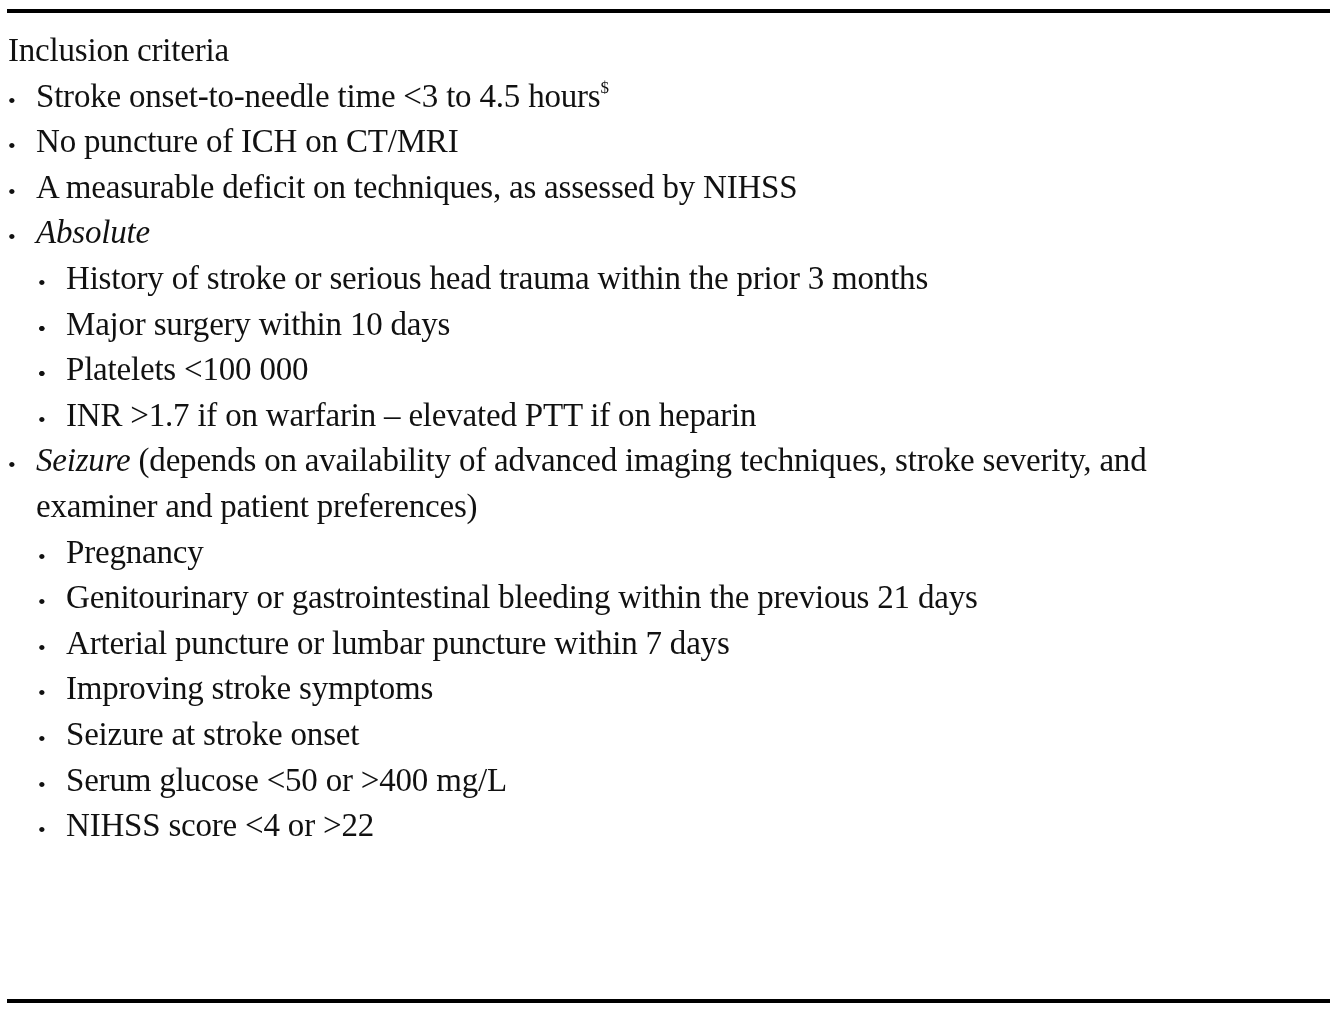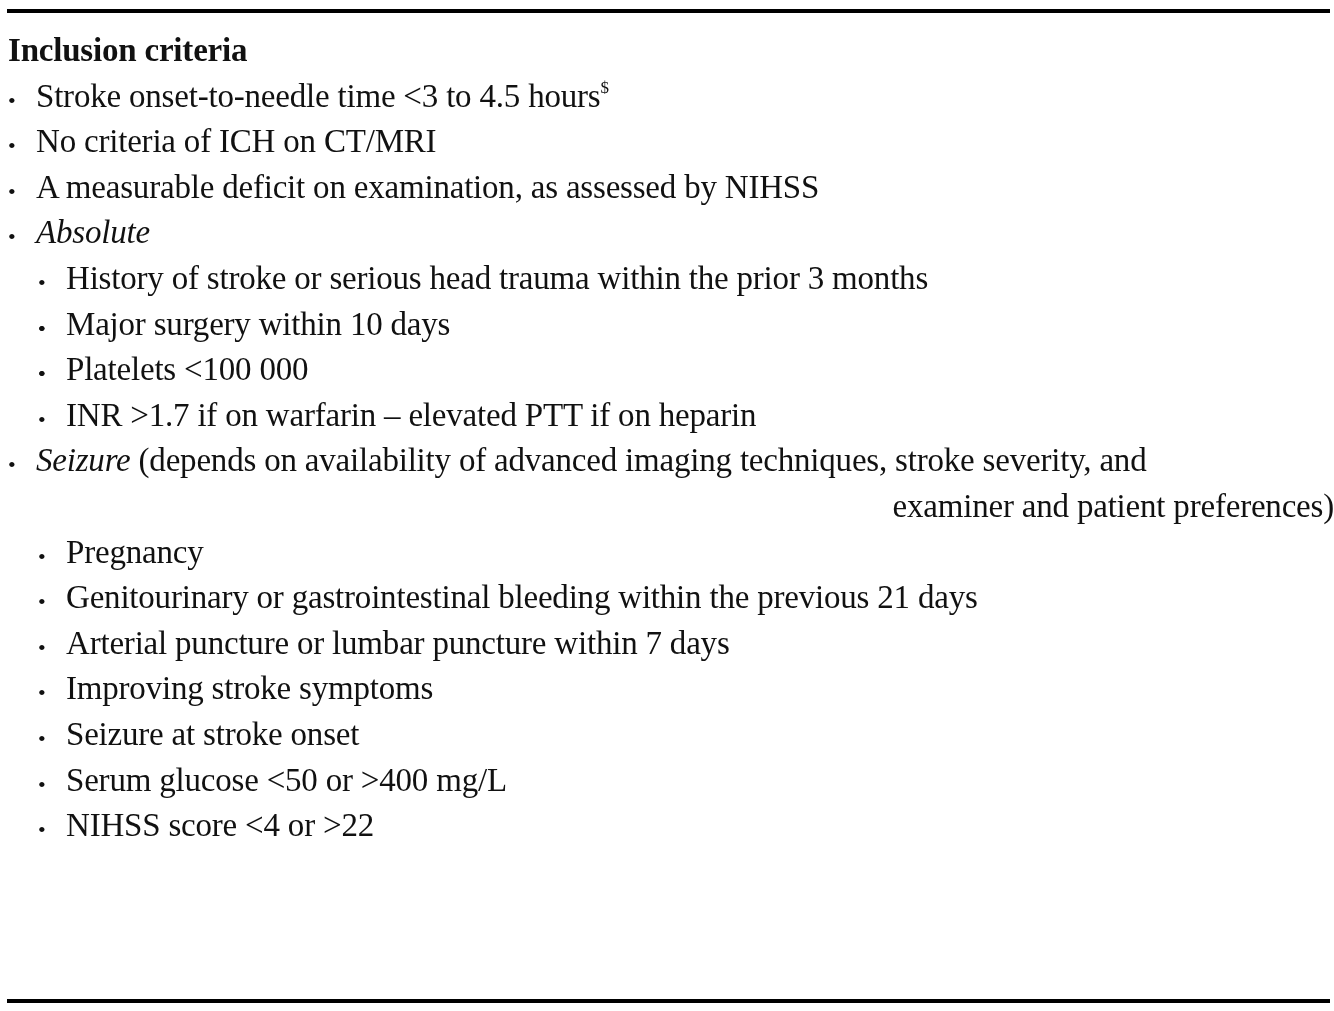--- a/index.html
+++ b/index.html
@@ -4,49 +4,49 @@
 <style>
   html, body { margin: 0; padding: 0; background: #ffffff; }
   body { width: 1334px; height: 1011px; position: relative; overflow: hidden;
          font-family: "Liberation Serif", "DejaVu Serif", serif; color: #111; }
   .rule { position: absolute; left: 7px; right: 4px; height: 4px; background: #000; }
   .rule.top { top: 9px; }
   .rule.bottom { top: 999px; }
   .content { position: absolute; left: 8px; top: 28px; width: 1326px; }
   .line { position: relative; font-size: 33px; line-height: 45.6px; white-space: nowrap;
           letter-spacing: -0.2px; }
-  .heading { font-weight: bold; }
+  .heading { font-weight: normal; }
   .l1 { padding-left: 28px; }
   .l2 { padding-left: 58px; }
-  .cont { padding-left: 28px; text-align: right; }
+  .cont { padding-left: 28px; }
   .bullet { position: absolute; top: 0; font-size: 22px; line-height: 53px; }
   .l1 .bullet { left: 0; }
   .l2 .bullet { left: 30px; }
   .it { font-style: italic; margin-top: 37px; }
   sup { font-size: 17px; vertical-align: 14px; line-height: 0; }
 </style>
 </head>
 <body>
 
 <div class="rule top"></div>
 
 <div class="content">
   <div class="line heading">Inclusion criteria</div>
 
   <div class="line l1">
     <span class="bullet">•</span>
     <span>Stroke onset-to-needle time &lt;3 to 4.5 hours</span><sup>$</sup>
   </div>
   <div class="line l1">
     <span class="bullet">•</span>
-    <span>No criteria of ICH on CT/MRI</span>
+    <span>No puncture of ICH on CT/MRI</span>
   </div>
   <div class="line l1">
     <span class="bullet">•</span>
-    <span>A measurable deficit on examination, as assessed by NIHSS</span>
+    <span>A measurable deficit on techniques, as assessed by NIHSS</span>
   </div>
 
 
   <div class="line l1">
     <span class="bullet">•</span>
     <span class="it">Absolute</span>
   </div>
   <div class="line l2">
     <span class="bullet">•</span>
     <span>History of stroke or serious head trauma within the prior 3 months</span>

